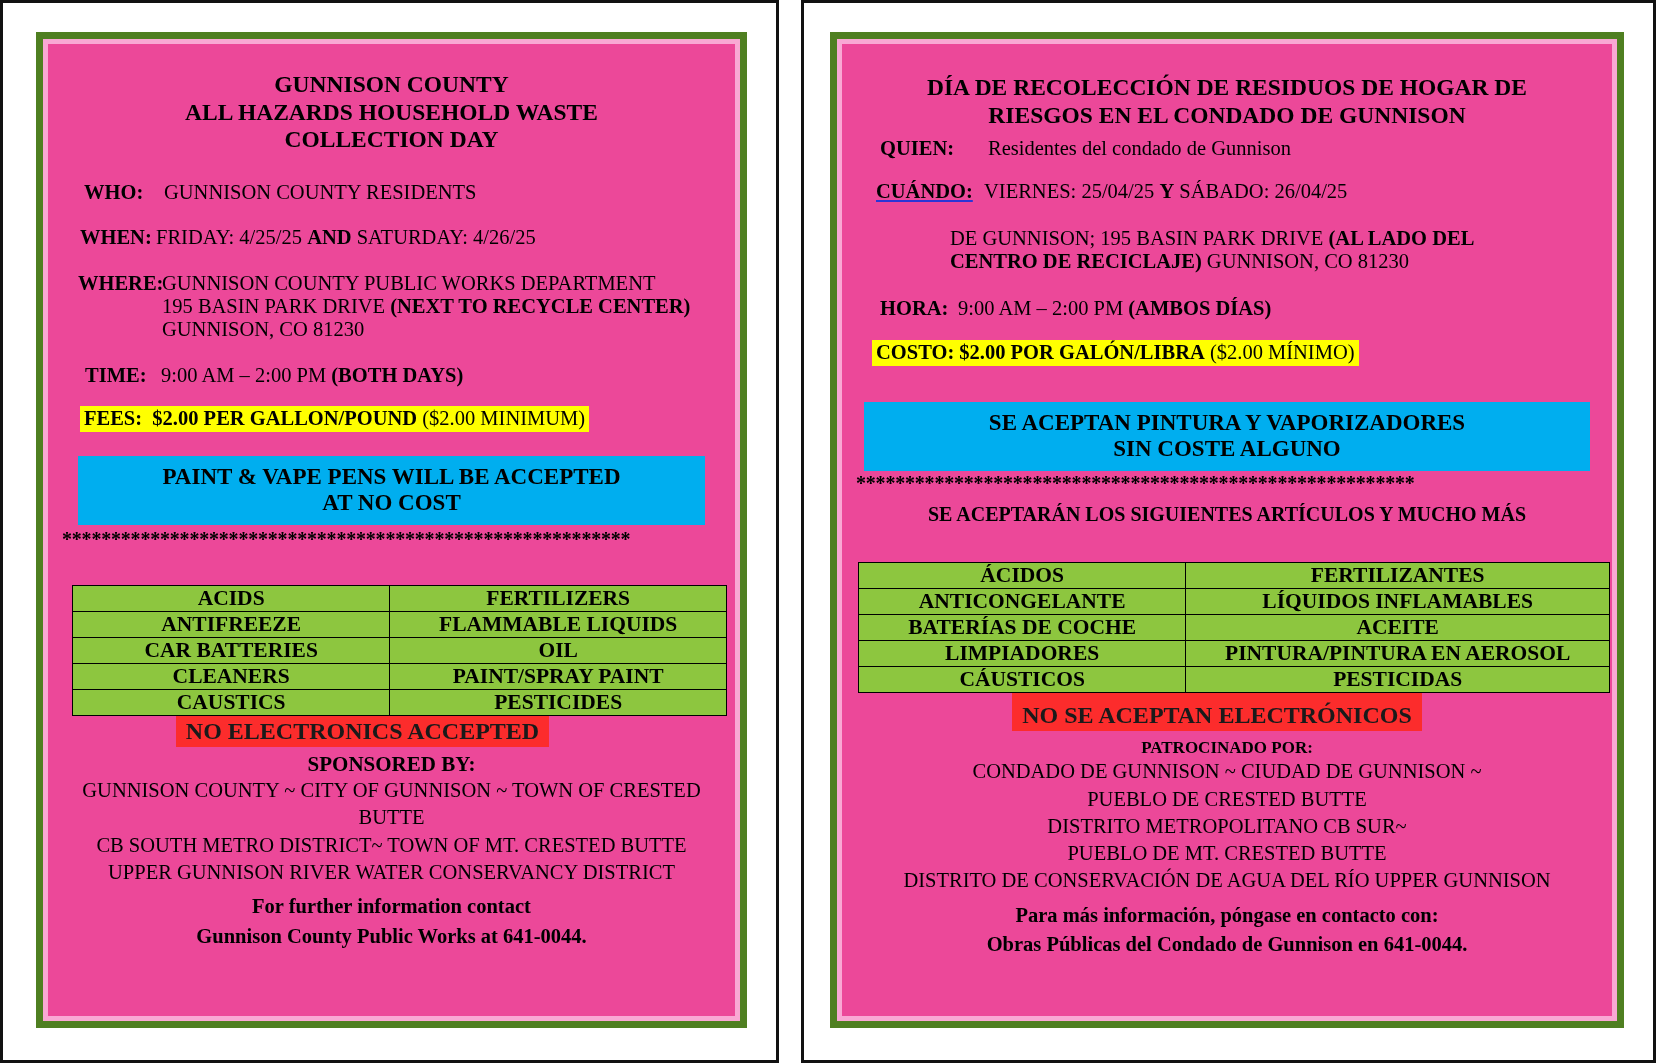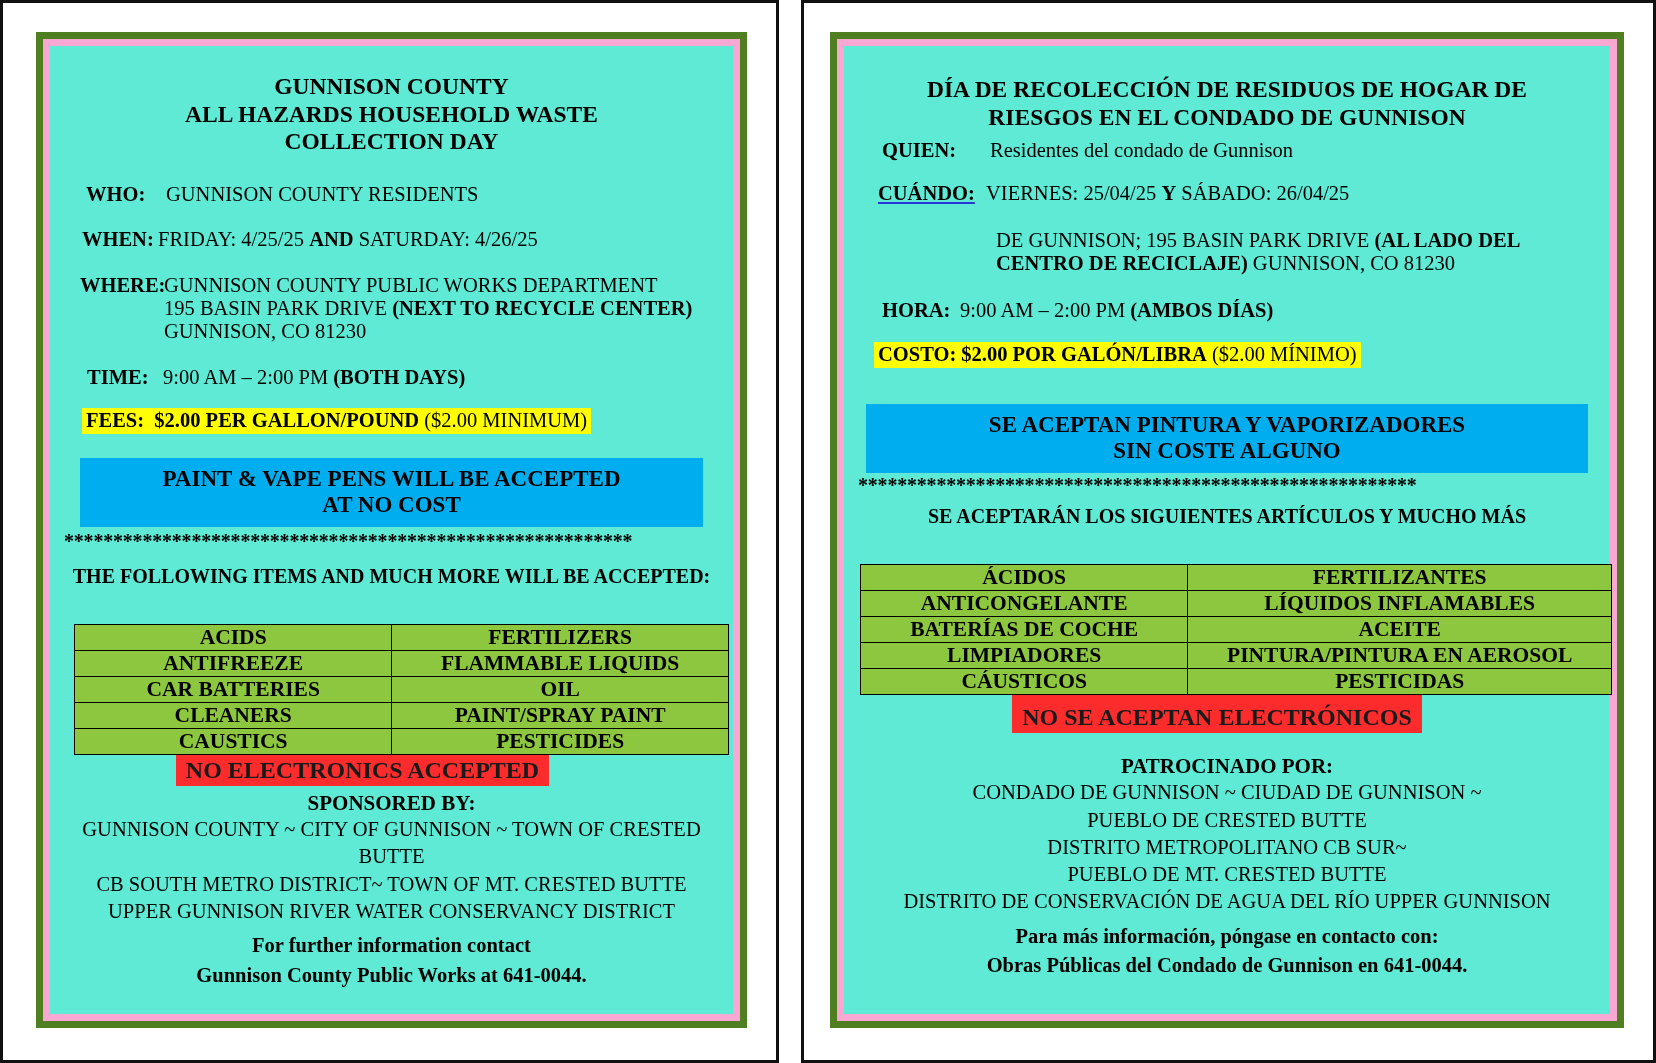--- a/index.html
+++ b/index.html
@@ -38,22 +38,22 @@
   
   .frame {
     position: absolute;
     box-sizing: border-box;
     border: 7px solid #4f7f21;
   }
   .frame-inner {
     position: absolute;
     inset: 0;
     box-sizing: border-box;
-    border: 7px solid #f9a8d4;
-    background: #5eead4;
+    border: 5px solid #f9a8d4;
+    background: #ec4899;
   }
   .page-left .frame  { left: 33px; top: 29px; right: 29px; bottom: 32px; }
   .page-right .frame { left: 26px; top: 29px; right: 29px; bottom: 32px; }
 
   .content {
     position: absolute;
     inset: 0;
     box-sizing: border-box;
     padding: 0;
   }
@@ -148,31 +148,31 @@
   .es .title { font-size: 23.5px; margin: 30px 22px 0 22px; }
   .es .quien  { margin: 8px 0 0 38px; }
   .es .cuando { margin: 20px 0 0 34px; }
   .es .donde  { margin: 24px 0 0 32px; }
   .es .hora   { margin: 24px 0 0 38px; }
   .es .costo  { margin: 20px 0 0 30px; display: inline-block; padding: 1px 4px 2px 4px; }
   .es .lbl-q { width: 108px; }
   .es .lbl-c { width: 108px; }
   .es .lbl-d { width: 90px; }
   .es .lbl-h { width: 78px; }
-  .es .donde-ind { margin-left: 120px; }
+  .es .donde-ind { margin-left: 76px; }
   .es .bannerwrap { margin: 20px 0 0 0; padding: 16px 22px 0 22px; }
   .es .banner-blue { font-size: 23px; padding: 8px 0 9px 0; }
   .es .stars { font-size: 20px; margin: 2px 0 0 14px; }
   .es .following { font-size: 20px; font-weight: bold; margin-top: 10px; }
   .es .tblwrap { margin: 2px 0 0 0; padding-left: 16px; }
   .es table.items { width: 752px; }
   .es table.items td { font-size: 21.5px; height: 23px; }
   .es .redwrap { text-align: center; margin-top: 0px; padding-right: 20px; }
   .es .banner-red { font-size: 24px; padding: 9px 10px 3px 10px; }
-  .es .sponsored { font-size: 21px; font-weight: bold; margin-top: 21px; }
+  .es .sponsored { font-size: 17px; font-weight: bold; margin-top: 7px; }
   .es .sponsor-line { font-size: 20.5px; line-height: 1.33; }
   .es .contact { font-size: 20.5px; font-weight: bold; line-height: 1.45; margin-top: 6px; }
 </style>
 </head>
 <body>
 
 <div class="spread">
 
   <div class="page page-left">
     <div class="frame">
@@ -215,21 +215,20 @@
 
           <div class="bannerwrap">
             <div class="banner-blue">
               <div>PAINT &amp; VAPE PENS WILL BE ACCEPTED</div>
               <div>AT NO COST</div>
             </div>
           </div>
 
           <div class="stars">**********************************************************</div>
 
-          <div class="center following">THE FOLLOWING ITEMS AND MUCH MORE WILL BE ACCEPTED:</div>
 
           <div class="tblwrap">
             <table class="items">
               <tbody>
                   <tr>
                     <td style="width: 48.5%;">ACIDS</td>
                     <td style="width: 51.5%;">FERTILIZERS</td>
                   </tr>
                   <tr>
                     <td style="width: 48.5%;">ANTIFREEZE</td>

